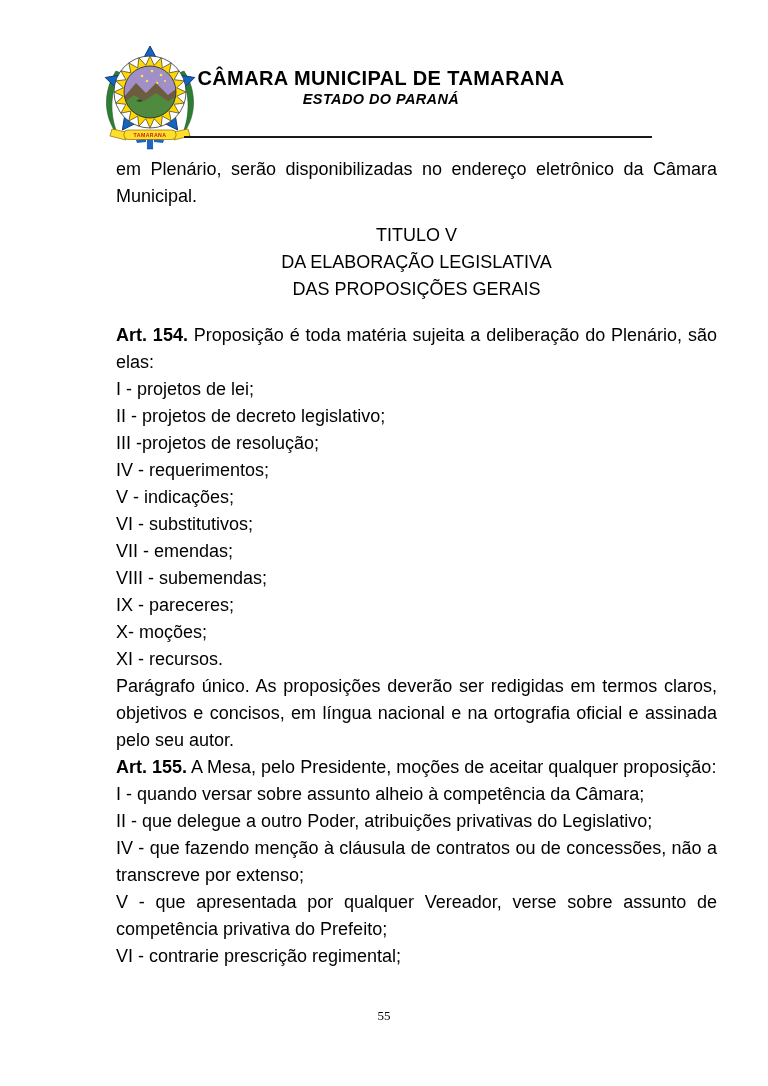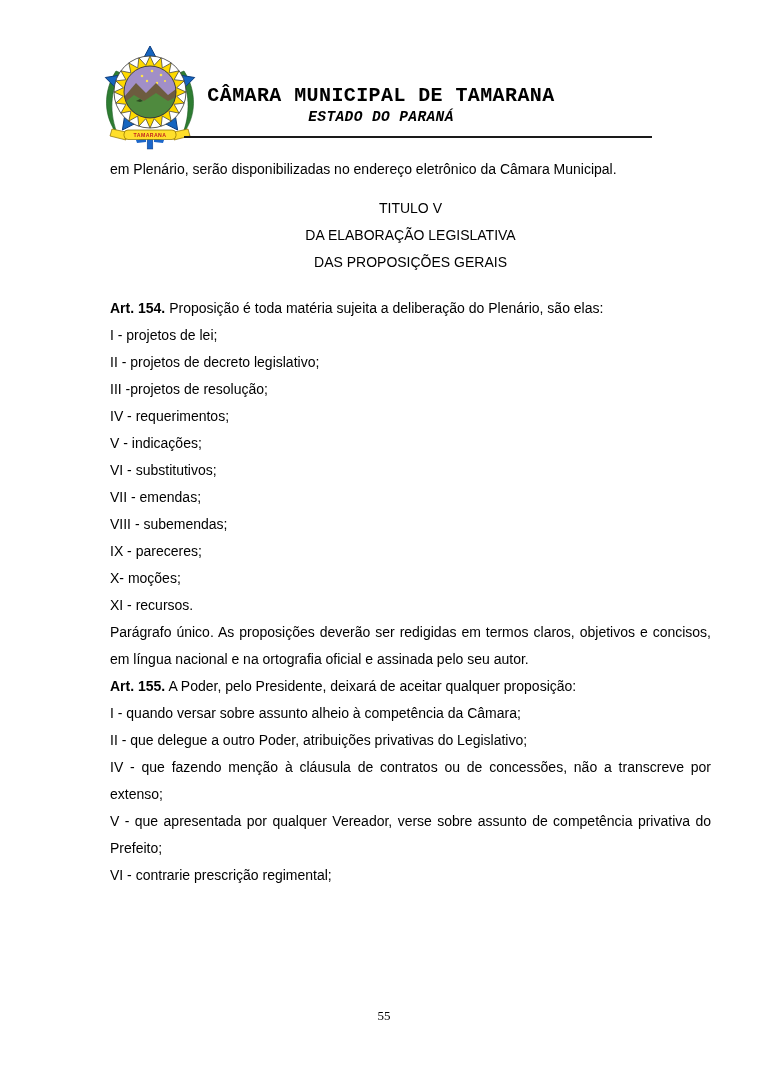--- a/index.html
+++ b/index.html
@@ -11,31 +11,31 @@
     background: #ffffff;
     font-family: "Liberation Sans", sans-serif;
     color: #000;
     overflow: hidden;
   }
 
   
   .letterhead { position:absolute; left:0; top:0; width:768px; height:150px; }
   .coat { position:absolute; left:98px; top:45px; width:104px; height:106px; }
   .head-text {
-    position:absolute; left:180px; top:84px; width:402px;
-    text-align:center; font-family:Liberation Mono, monospace;
+    position:absolute; left:180px; top:66px; width:402px;
+    text-align:center; font-family:Liberation Sans, sans-serif;
   }
   .head-title  { font-weight:bold; font-size:20px; line-height:24px; letter-spacing:0.4px; white-space:nowrap; }
   .head-subtitle { font-weight:bold; font-style:italic; font-size:14.5px; line-height:18px; letter-spacing:0.4px; }
   .head-rule { position:absolute; left:184px; top:136px; width:468px; border-top:2px solid #1a1a1a; }
 
   
   .doc-body {
-    position:absolute; left:110px; top:156px; width:601px;
-    font-size:14px; line-height:27px;
+    position:absolute; left:116px; top:156px; width:601px;
+    font-size:18px; line-height:27px;
   }
   .doc-body p { margin:0; }
   .para    { text-align: justify; }
   .heading { text-align: center; font-weight: normal; }
   .heading.gap-before { margin-top:12px; }
   .para.gap-before    { margin-top:19px; }
   .lead { font-weight:bold; }
 
   
   .page-number {
@@ -106,21 +106,21 @@
       <p class="para">III -projetos de resolução;</p>
       <p class="para">IV - requerimentos;</p>
       <p class="para">V - indicações;</p>
       <p class="para">VI - substitutivos;</p>
       <p class="para">VII - emendas;</p>
       <p class="para">VIII - subemendas;</p>
       <p class="para">IX - pareceres;</p>
       <p class="para">X- moções;</p>
       <p class="para">XI - recursos.</p>
       <p class="para">Parágrafo único. As proposições deverão ser redigidas em termos claros, objetivos e concisos, em língua nacional e na ortografia oficial e assinada pelo seu autor.</p>
-      <p class="para"><span class="lead">Art. 155.</span> <span>A Poder, pelo Presidente, deixará de aceitar qualquer proposição:</span></p>
+      <p class="para"><span class="lead">Art. 155.</span> <span>A Mesa, pelo Presidente, moções de aceitar qualquer proposição:</span></p>
       <p class="para">I - quando versar sobre assunto alheio à competência da Câmara;</p>
       <p class="para">II - que delegue a outro Poder, atribuições privativas do Legislativo;</p>
       <p class="para">IV - que fazendo menção à cláusula de contratos ou de concessões, não a transcreve por extenso;</p>
       <p class="para">V - que apresentada por qualquer Vereador, verse sobre assunto de competência privativa do Prefeito;</p>
       <p class="para">VI - contrarie prescrição regimental;</p>
     </main>
 
   <footer class="page-number">55</footer>
 
 </div>

